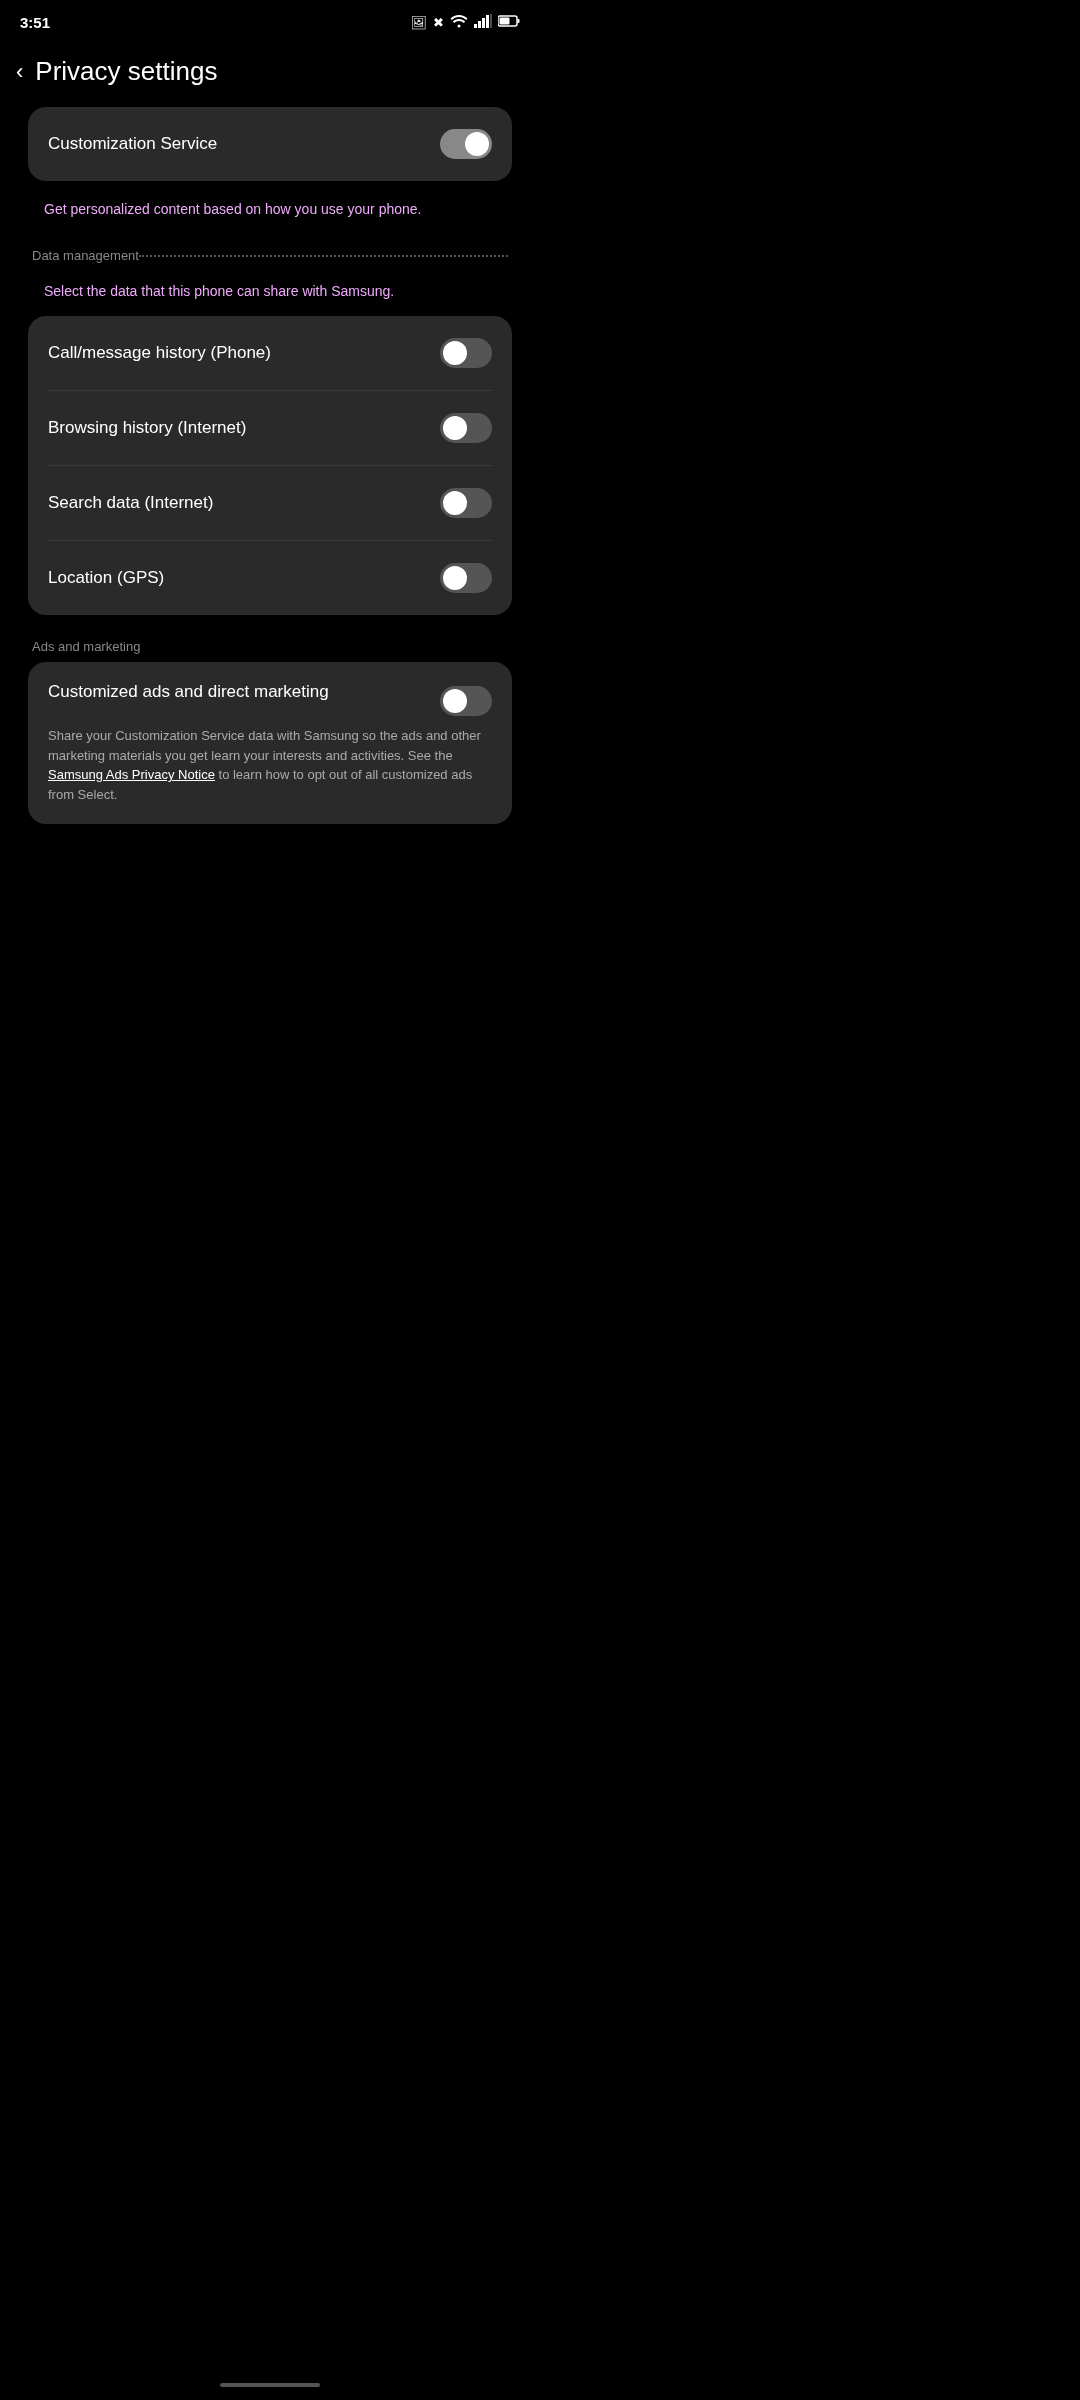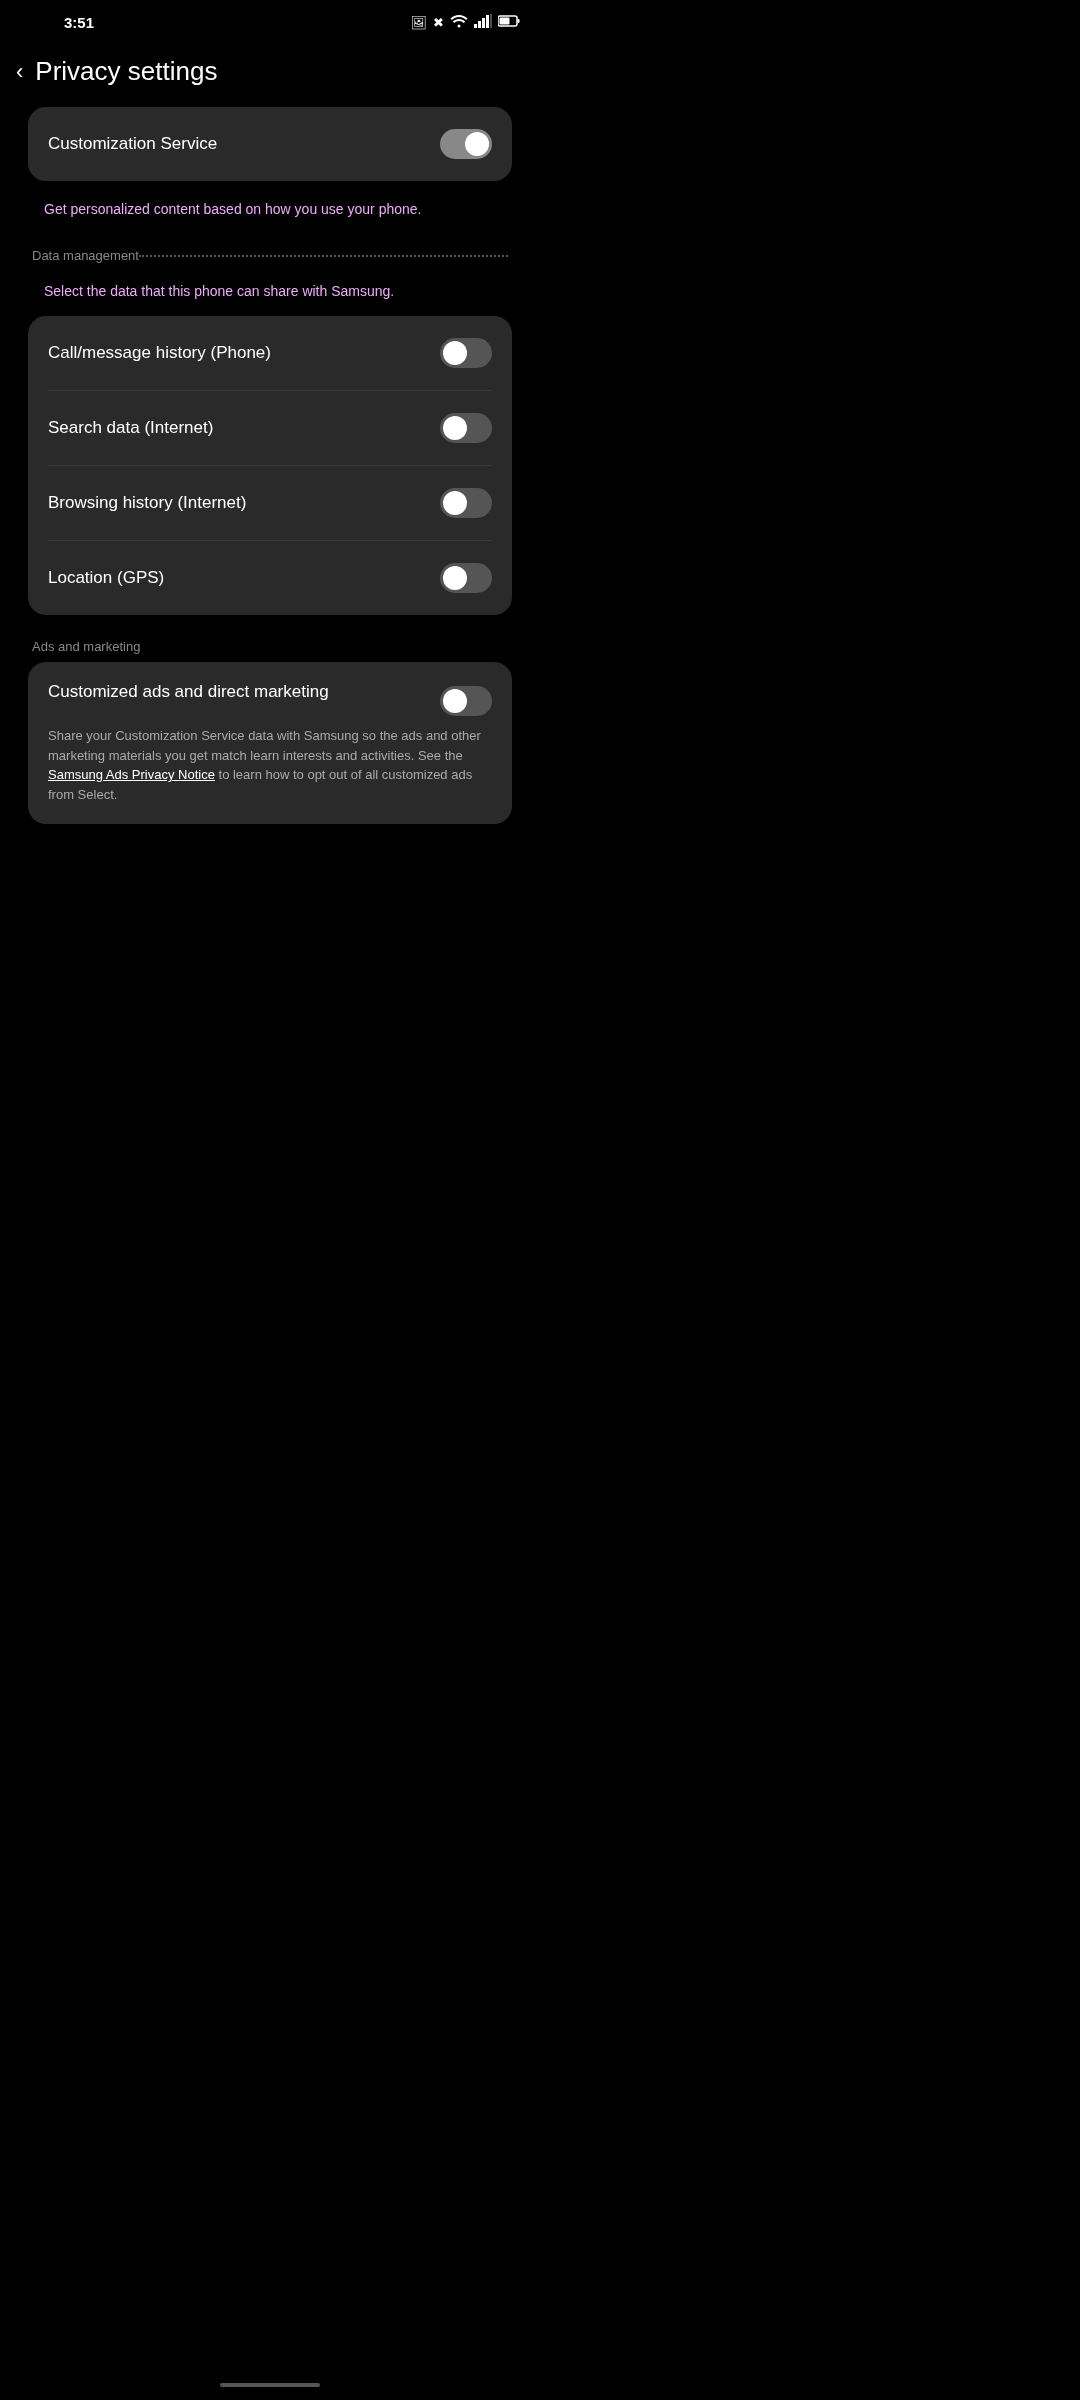--- a/index.html
+++ b/index.html
@@ -20,21 +20,20 @@
       display: flex;
       justify-content: space-between;
       align-items: center;
       padding: 10px 20px 6px 20px;
       height: 40px;
     }
     .status-time {
       font-size: 15px;
       font-weight: 600;
       color: #fff;
-      margin-left: 44px;
     }
     .status-icons {
       display: flex;
       align-items: center;
       gap: 6px;
     }
 
     
     .top-bar {
       display: flex;
@@ -256,27 +255,27 @@
   <p class="description">Select the data that this phone can share with Samsung.</p>
 
   <div class="card">
     <div class="toggle-row">
       <span class="toggle-label">Call/message history (Phone)</span>
       <div class="toggle-switch off">
         <div class="knob"></div>
       </div>
     </div>
     <div class="toggle-row">
+      <span class="toggle-label">Browsing history (Internet)</span>
+      <div class="toggle-switch off">
+        <div class="knob"></div>
+      </div>
+    </div>
+    <div class="toggle-row">
       <span class="toggle-label">Search data (Internet)</span>
-      <div class="toggle-switch off">
-        <div class="knob"></div>
-      </div>
-    </div>
-    <div class="toggle-row">
-      <span class="toggle-label">Browsing history (Internet)</span>
       <div class="toggle-switch off">
         <div class="knob"></div>
       </div>
     </div>
     <div class="toggle-row">
       <span class="toggle-label">Location (GPS)</span>
       <div class="toggle-switch off">
         <div class="knob"></div>
       </div>
     </div>
@@ -285,21 +284,21 @@
   <p class="section-label">Ads and marketing</p>
 
   <div class="ads-card">
     <div class="ads-card-header">
       <span class="ads-card-title">Customized ads and direct marketing</span>
       <div class="toggle-switch off" style="margin-top:4px; flex-shrink:0;">
         <div class="knob"></div>
       </div>
     </div>
     <p class="ads-card-desc">
-      <span>Share your Customization Service data with Samsung so the ads and other marketing materials you get match learn interests and activities.
+      <span>Share your Customization Service data with Samsung so the ads and other marketing materials you get learn your interests and activities.
 See the </span><a href="#">Samsung Ads Privacy Notice</a><span> to learn how to opt out of all customized ads from Select.</span>
     </p>
   </div>
 
 </div>
 
 <div class="bottom-bar">
   <div class="home-indicator"></div>
 </div>
 

